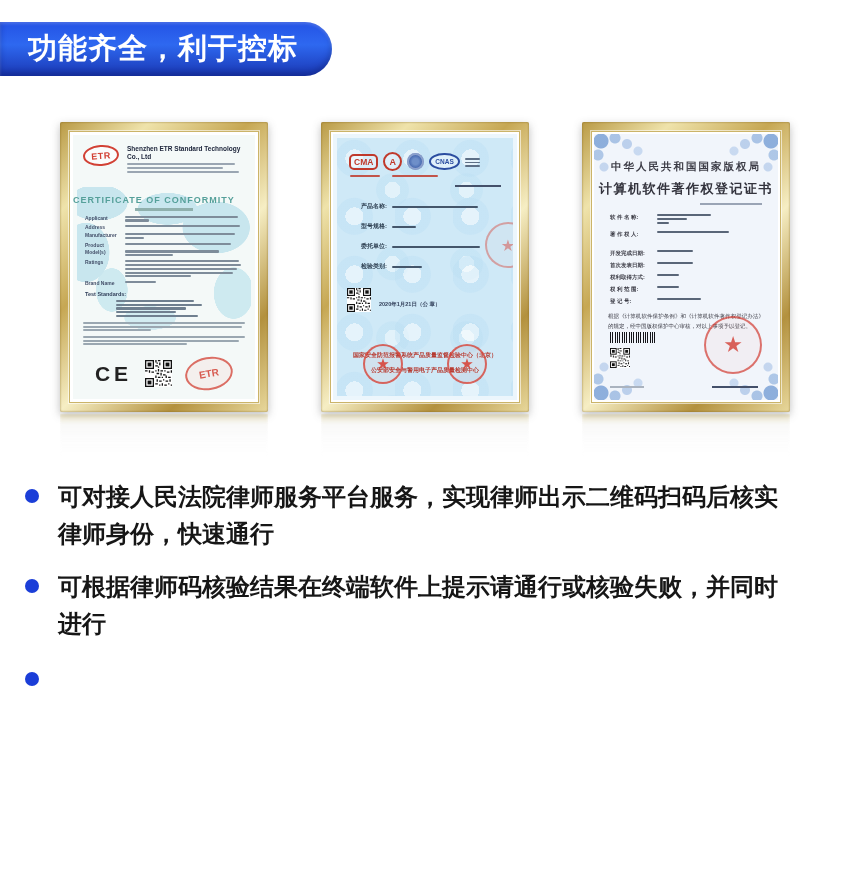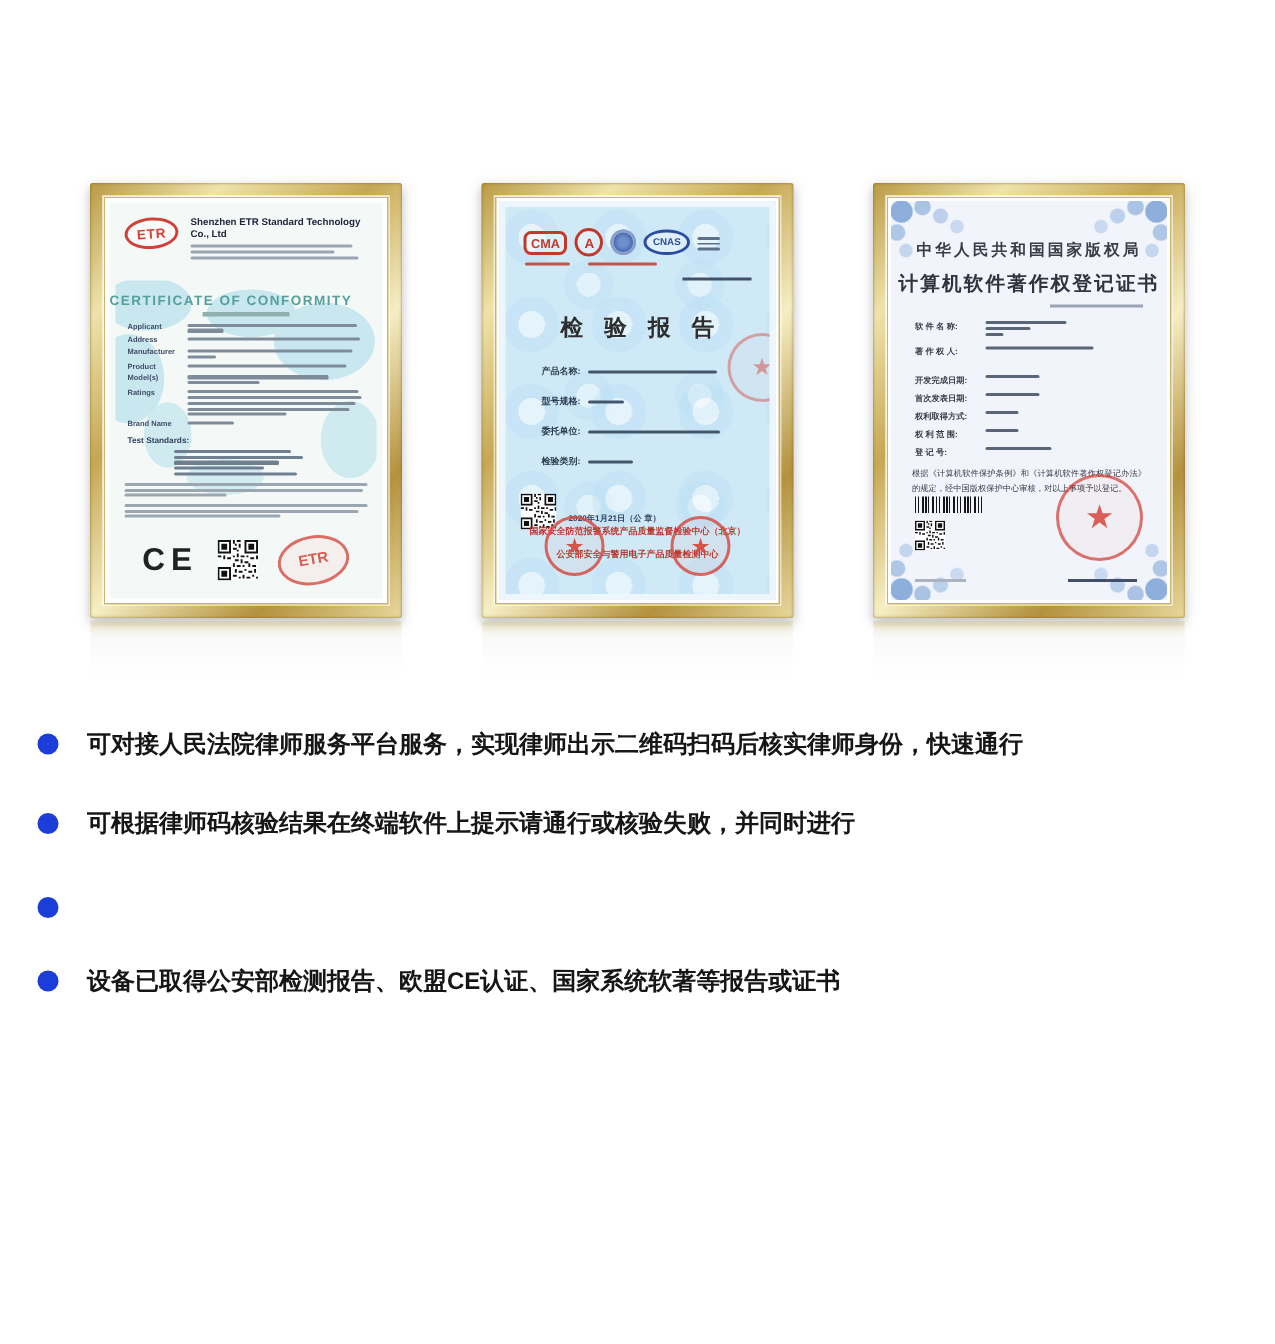--- a/index.html
+++ b/index.html
@@ -132,21 +132,21 @@
     border:2.5px solid rgba(210,60,50,.7); border-radius:50%; color:rgba(210,60,50,.8);
     display:flex; align-items:center; justify-content:center; font-size:22px; background:rgba(255,120,100,.05); }
   .soft-bot-left { position:absolute; left:16px; bottom:12px; width:34px; height:2.2px; background:#aab3bf; }
   .soft-bot-right { position:absolute; right:20px; bottom:12px; width:46px; height:2.4px; background:#44506a; }
 
   
   .features { position:absolute; left:25px; top:478px; width:800px; }
   .feat { display:flex; gap:19px; }
   .m1 { margin-bottom:16px; } .m2 { margin-bottom:19px; } .m3 { margin-bottom:25px; } .m4 { margin-bottom:24px; }
   .dot { flex:none; width:14px; height:14px; border-radius:50%; background:#1b3ed8; margin-top:11px; }
-  .ftext { max-width:742px; font-size:16px; font-weight:700; color:#161616; line-height:37px; }
+  .ftext { max-width:742px; font-size:24px; font-weight:700; color:#161616; line-height:37px; }
 </style>
 </head>
 <body>
 
 <svg width="0" height="0" style="position:absolute" aria-hidden="true">
   <symbol id="qrsym" viewBox="0 0 21 21">
     <rect width="21" height="21" fill="#fff"></rect>
     <path fill="#111" d="M0 0h7v7H0z"></path>
       <path fill="#fff" d="M1 1h5v5H1z"></path>
       <path fill="#111" d="M2 2h3v3H2z"></path>
@@ -155,20 +155,23 @@
       <path fill="#111" d="M16 2h3v3h-3z"></path>
     <path fill="#111" d="M0 14h7v7H0z"></path>
       <path fill="#fff" d="M1 15h5v5H1z"></path>
       <path fill="#111" d="M2 16h3v3H2z"></path>
     <path fill="#111" d="M8 0h1v2H8zM10 0h2v1h-2zM9 2h1v1H9zM11 2h1v2h-1zM8 4h2v1H8zM10 5h1v1h-1zM0 8h2v1H0zM3 8h1v2H3zM5 9h2v1H5zM8 8h1v1H8zM10 7h1v2h-1zM12 8h2v1h-2zM15 8h1v1h-1zM17 9h2v1h-2zM20 8h1v2h-1zM9 10h2v1H9zM12 10h1v2h-1zM14 11h2v1h-2zM8 12h1v2H8zM10 13h2v1h-2zM13 13h1v1h-1zM16 12h1v2h-1zM18 13h2v1h-2zM9 15h1v2H9zM11 16h2v1h-2zM14 15h1v1h-1zM16 16h2v1h-2zM19 15h1v2h-1zM8 18h2v1H8zM11 19h1v1h-1zM13 18h1v2h-1zM15 19h2v1h-2zM18 18h1v1h-1zM20 19h1v1h-1z"></path>
   </symbol>
 </svg>
 
 <div class="stage">
 
+  <div class="banner">
+    <span class="banner-title">功能齐全，利于控标</span>
+  </div>
 
   <div class="cert c1">
     <div class="cert-inner">
       <div class="ce-page">
         <div class="map"></div>
         <div class="ce-content">
           <div class="ce-head">
             <div class="etr-oval">ETR</div>
             <div>
               <div class="ce-company">Shenzhen ETR Standard Technology Co., Ltd</div>
@@ -274,21 +277,20 @@
             <div class="bar"></div>
             <div class="bar"></div>
             <div class="bar"></div>
           </div>
         </div>
         <div class="redbars">
           <div class="bar" style="width:30px"></div>
           <div class="bar" style="width:46px"></div>
         </div>
         <div class="insp-approve"></div>
-        <div class="insp-title">检 验 报 告</div>
         <div class="insp-fields">
           <div class="ifrow">
             <span class="iflabel">产品名称:</span>
             <div class="bar" style="width:86px"></div>
           </div>
           <div class="ifrow">
             <span class="iflabel">型号规格:</span>
             <div class="bar" style="width:24px"></div>
           </div>
           <div class="ifrow">
@@ -397,19 +399,15 @@
       <span class="dot"></span>
       <p class="ftext">可对接人民法院律师服务平台服务，实现律师出示二维码扫码后核实律师身份，快速通行</p>
     </div>
     <div class="feat m2">
       <span class="dot"></span>
       <p class="ftext">可根据律师码核验结果在终端软件上提示请通行或核验失败，并同时进行</p>
     </div>
     <div class="feat m4">
       <span class="dot"></span>
     </div>
-    <div class="feat">
-      <span class="dot"></span>
-      <p class="ftext">设备已取得公安部检测报告、欧盟CE认证、国家系统软著等报告或证书</p>
-    </div>
   </div>
 
 </div>
 
 </body></html>

